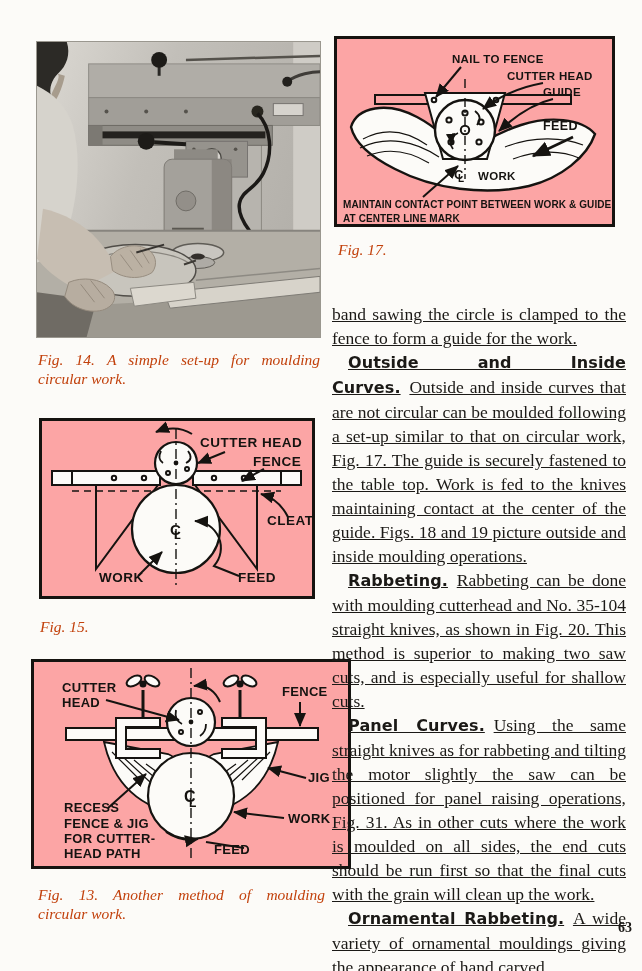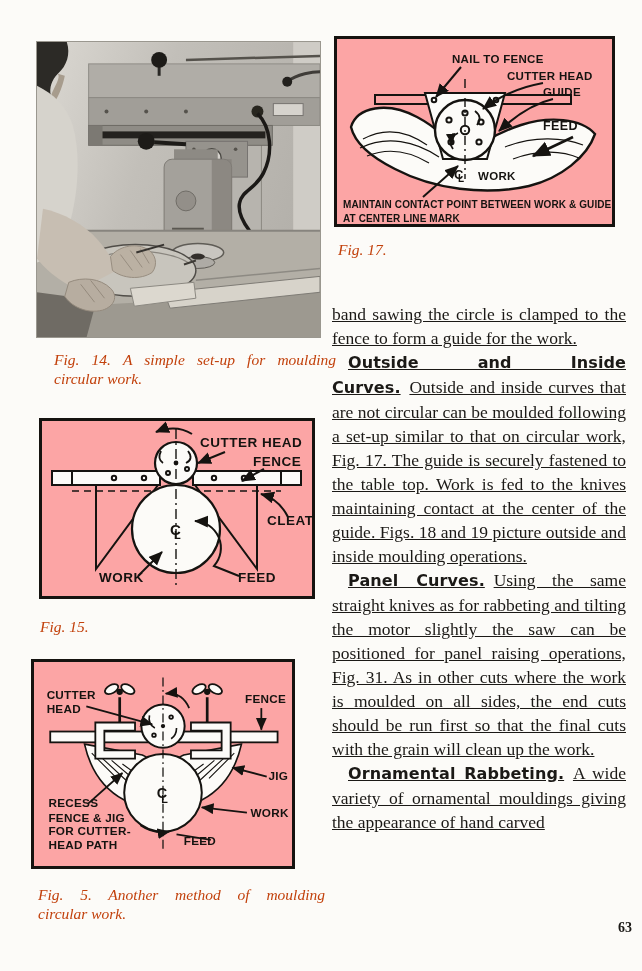--- a/index.html
+++ b/index.html
@@ -121,21 +121,21 @@
       <path d="M0,44 C16,52 30,64 36,84 C44,112 42,152 32,186 C26,206 14,218 0,222 z" fill="#d6d3cc"></path>
       <path d="M6,168 C26,172 48,184 62,200 C72,212 78,222 80,230 L42,250 C20,240 6,226 0,218 z" fill="#c7beb2"></path>
       <path d="M74,216 C82,206 98,202 110,208 C120,213 122,224 116,232 C104,240 86,238 76,230 z" fill="#bbb1a3" stroke="#978d80"></path>
       <path d="M84,214 L96,230 M94,210 L106,227 M104,208 L113,223" stroke="#978d80" fill="none"></path>
       <path d="M32,242 C46,236 64,238 74,248 C82,256 78,266 66,270 C50,274 34,266 28,256 z" fill="#b7ada0" stroke="#948a7d"></path>
       <path d="M44,244 L58,262 M54,240 L68,258" stroke="#948a7d" fill="none"></path>
       <line x1="100" y1="212" x2="128" y2="204" stroke="#36332f" stroke-width="2"></line>
     </g>
   </svg>
 
-  <div class="abs caption" style="left:54px; top:350px; width:282px;">
+  <div class="abs caption" style="left:38px; top:350px; width:282px;">
     <div class="cap-j">Fig. 14. A simple set-up for moulding</div>
     <div>circular work.</div>
   </div>
 
   <div class="abs figbox" style="left:39px; top:418px; width:276px; height:181px;">
     <svg class="diagram" viewBox="0 0 270 175">
       <defs>
         <marker id="ah15" markerWidth="8" markerHeight="8" refX="6.5" refY="3" orient="auto">
           <path d="M0,0 L7,3 L0,6 z" fill="#151310"></path>
         </marker>
@@ -171,21 +171,21 @@
       <text x="211" y="45" class="t13">FENCE</text>
       <text x="225" y="104" class="t13">CLEAT</text>
       <text x="57" y="161" class="t13">WORK</text>
       <text x="196" y="161" class="t13">FEED</text>
       <text x="128" y="114" class="clc">C</text>
       <text x="132" y="118" class="cll">L</text>
     </svg>
   </div>
   <div class="abs caption" style="left:40px; top:617px;">Fig. 15.</div>
 
-  <div class="abs figbox" style="left:31px; top:659px; width:264px; height:210px;">
+  <div class="abs figbox" style="left:31px; top:659px; width:320px; height:210px;">
     <svg class="diagram" viewBox="0 0 286 204">
       <defs>
         <marker id="ah16" markerWidth="8" markerHeight="8" refX="6.5" refY="3" orient="auto">
           <path d="M0,0 L7,3 L0,6 z" fill="#151310"></path>
         </marker>
       </defs>
       <g stroke="#151310" fill="none" stroke-width="2">
         <rect x="18" y="66" width="252" height="12" fill="#fcfbf8"></rect>
         <g>
           <path d="M56,80 L120,92 Q134,98 128,110 L100,142 Q66,124 56,80 z" stroke-width="1.8" fill="#fcfbf8"></path>
@@ -234,21 +234,21 @@
       <text x="16" y="166" class="t13b">FENCE &amp; JIG</text>
       <text x="16" y="181" class="t13b">FOR CUTTER-</text>
       <text x="16" y="196" class="t13b">HEAD PATH</text>
       <text x="240" y="161" class="t13b">WORK</text>
       <text x="166" y="192" class="t13b">FEED</text>
       <text x="136" y="140" class="clc2">C</text>
       <text x="141" y="145" class="cll2">L</text>
     </svg>
   </div>
   <div class="abs caption" style="left:38px; top:885px; width:287px;">
-    <div class="cap-j">Fig. 5. Another method of moulding</div>
+    <div class="cap-j">Fig. 13. Another method of moulding</div>
     <div>circular work.</div>
   </div>
 
   <div class="abs figbox" style="left:334px; top:36px; width:281px; height:191px;">
     <svg class="diagram" viewBox="0 0 275 185">
       <defs>
         <marker id="ah17" markerWidth="8" markerHeight="8" refX="6.5" refY="3" orient="auto">
           <path d="M0,0 L7,3 L0,6 z" fill="#151310"></path>
         </marker>
       </defs>
@@ -294,19 +294,20 @@
       <text x="121" y="143" class="cll3">L</text>
       <text x="6" y="169" class="t10">MAINTAIN CONTACT POINT BETWEEN WORK &amp; GUIDE</text>
       <text x="6" y="183" class="t10">AT CENTER LINE MARK</text>
     </svg>
   </div>
   <div class="abs caption" style="left:338px; top:240px;">Fig. 17.</div>
 
   <div class="abs article" style="left:332px; top:302px; width:294px;">
     <p class="cont"><span>band sawing the circle is clamped to the fence to form a guide for the work.</span></p>
     <p><span class="lead">Outside and Inside Curves.</span><span>Outside and inside curves that are not circular can be moulded following a set-up similar to that on circular work, Fig. 17. The guide is securely fastened to the table top. Work is fed to the knives maintaining contact at the center of the guide. Figs. 18 and 19 picture outside and inside moulding operations.</span></p>
+    <p><span class="lead">Rabbeting.</span><span>Rabbeting can be done with moulding cutterhead and No. 35-104 straight knives, as shown in Fig. 20. This method is superior to making two saw cuts, and is especially useful for shallow cuts.</span></p>
     <p><span class="lead">Panel Curves.</span><span>Using the same straight knives as for rabbeting and tilting the motor slightly the saw can be positioned for panel raising operations, Fig. 31. As in other cuts where the work is moulded on all sides, the end cuts should be run first so that the final cuts with the grain will clean up the work.</span></p>
     <p><span class="lead">Ornamental Rabbeting.</span><span>A wide variety of ornamental mouldings giving the appearance of hand carved</span></p>
   </div>
 
   <div class="abs pagenum" style="left:618px; top:920px;">63</div>
 
 </div>
 
 </body></html>

